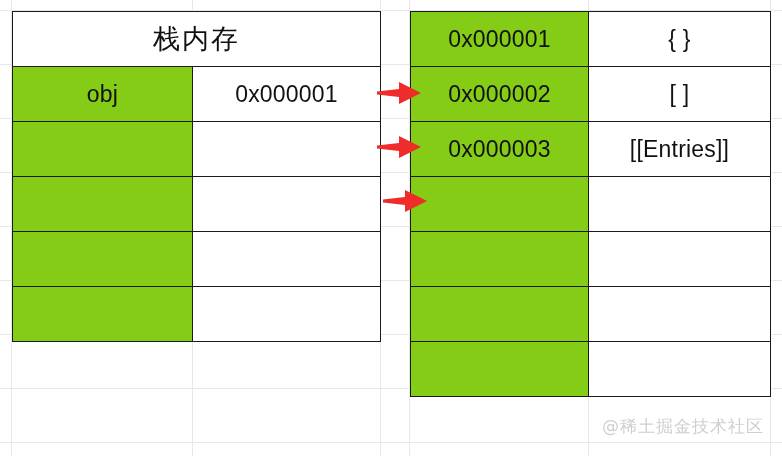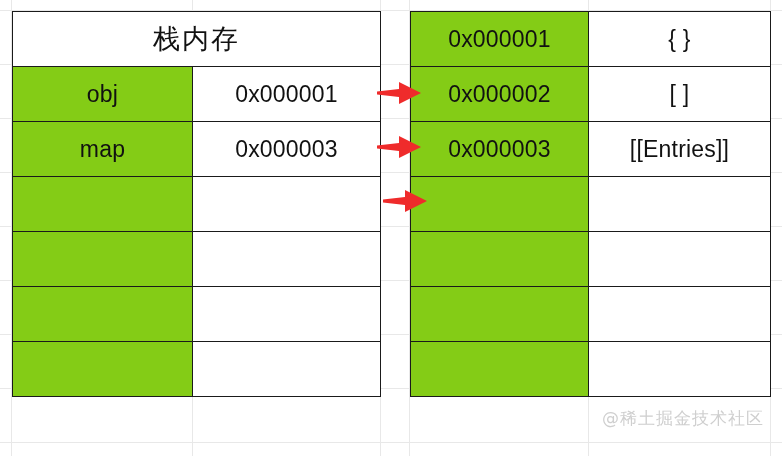--- a/index.html
+++ b/index.html
@@ -88,21 +88,21 @@
     position: absolute;
     width: 44px;
     height: 26px;
   }
   .arrow svg { display: block; width: 44px; height: 26px; }
 
   
   .watermark {
     position: absolute;
     right: 18px;
-    bottom: 26px;
+    bottom: 18px;
     font-size: 17px;
     color: #cfcfcf;
     letter-spacing: 1px;
     white-space: nowrap;
     font-family: "DejaVu Sans", "Liberation Sans", sans-serif;
   }
 </style>
 </head>
 <body>
 
@@ -133,24 +133,20 @@
       </colgroup>
     <tbody>
       <tr>
         <td class="header" colspan="2">栈内存</td>
       </tr>
       <tr>
         <td class="fill">obj</td>
         <td>0x000001</td>
       </tr>
       <tr>
-        <td class="fill">map</td>
-        <td>0x000003</td>
-      </tr>
-      <tr>
         <td class="fill empty"></td>
         <td class="empty"></td>
       </tr>
       <tr>
         <td class="fill empty"></td>
         <td class="empty"></td>
       </tr>
       <tr>
         <td class="fill empty"></td>
         <td class="empty"></td>

